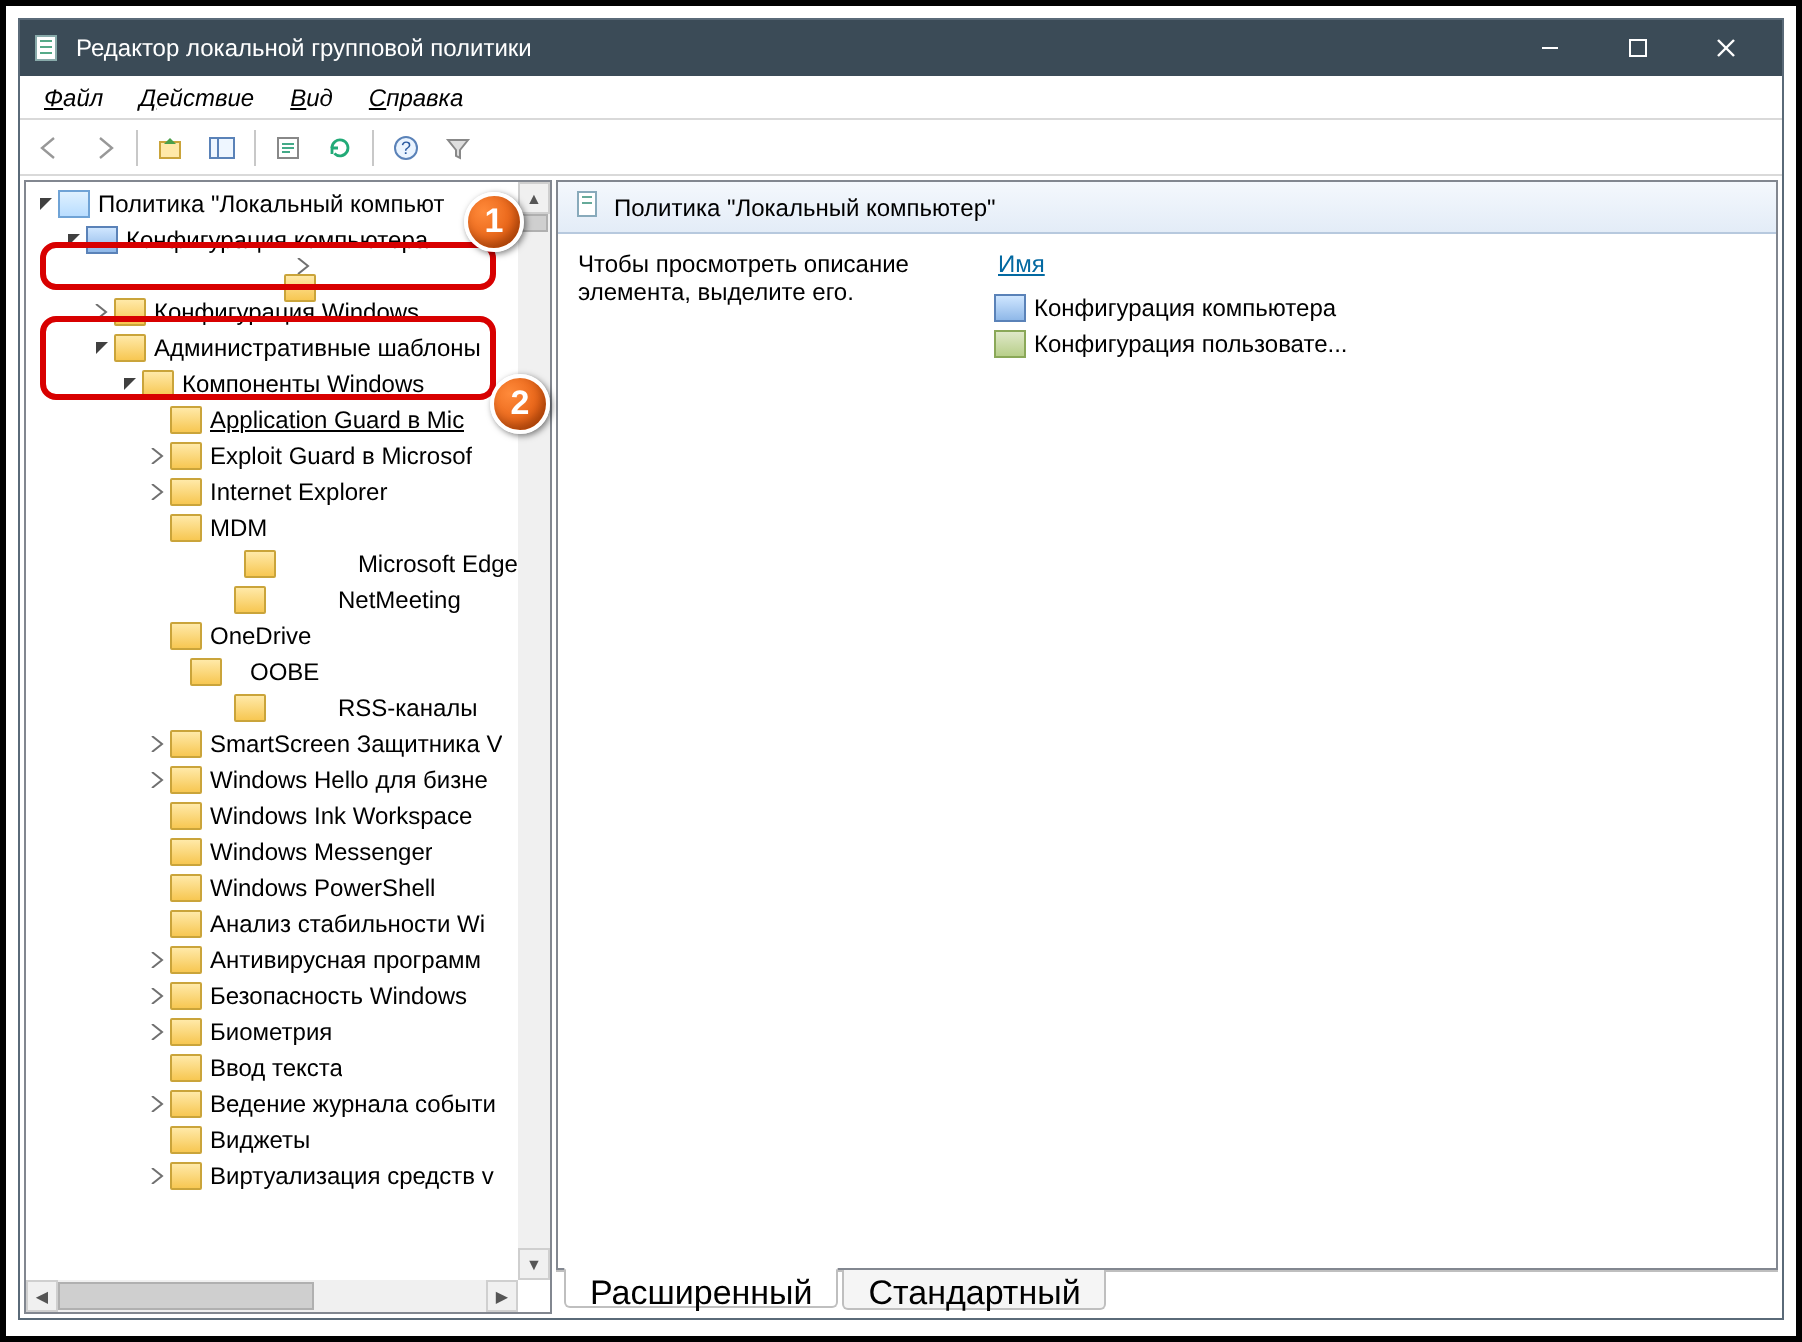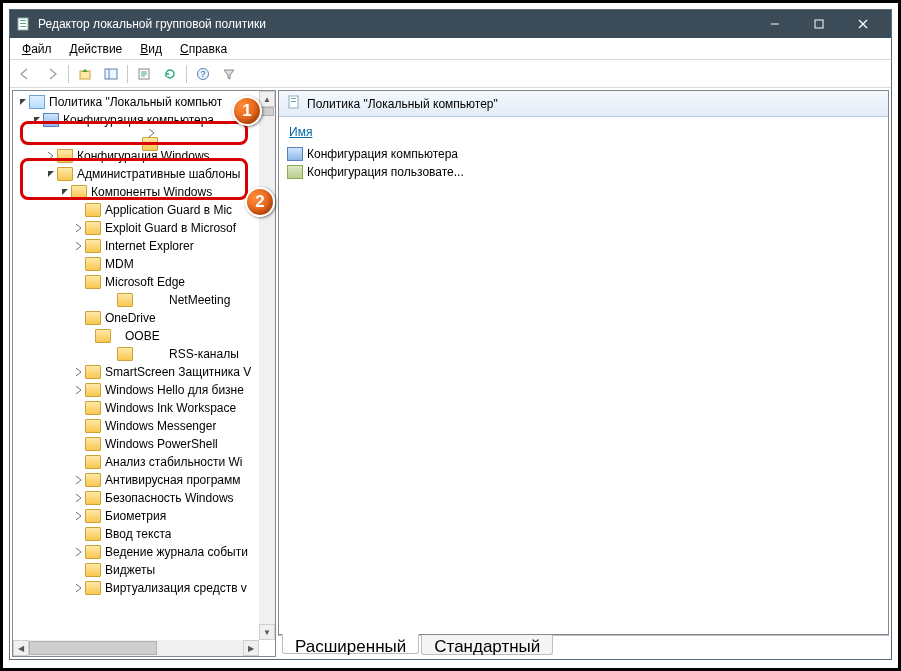--- a/index.html
+++ b/index.html
@@ -3,21 +3,21 @@
 <meta charset="utf-8">
 <style>
   * { box-sizing: border-box; margin: 0; padding: 0; font-family: "Segoe UI", Tahoma, sans-serif; }
   body { background: #fff; }
   .outer { width: 901px; height: 671px; border: 3px solid #000; position: relative; background: #fff; overflow: hidden; }
   .window { position: absolute; inset: 6px 6px 8px 6px; border: 1px solid #5a6a78; display: flex; flex-direction: column; background: #fff; }
   .titlebar { height: 28px; background: #3b4b57; color: #fff; display: flex; align-items: center; padding: 0 6px; font-size: 12px; }
   .titlebar .t-icon { width: 16px; height: 16px; margin-right: 6px; display: flex; align-items: center; justify-content: center; }
   .titlebar .spacer { flex: 1; }
   .win-btn { width: 44px; height: 28px; display: flex; align-items: center; justify-content: center; color: #fff; }
-  .menubar { height: 22px; border-bottom: 1px solid #d9d9d9; background: #fff; display: flex; align-items: center; padding: 0 4px; font-size: 12px; gap: 2px; }
+  .menubar { height: 22px; border-bottom: 1px solid #d9d9d9; background: #fff; display: flex; align-items: center; padding: 0 4px; font-size: 12px; gap: 2px; font-style: italic; }
   .menubar .menu-item { padding: 2px 8px; }
   .menubar .menu-item u { text-decoration: underline; }
   .toolbar { height: 28px; border-bottom: 1px solid #d9d9d9; background: #fff; display: flex; align-items: center; padding: 0 4px; gap: 2px; }
   .tb-btn { width: 24px; height: 22px; border: 1px solid transparent; display: flex; align-items: center; justify-content: center; }
   .tb-btn.disabled { opacity: .4; }
   .tb-sep { width: 1px; height: 18px; background: #c8c8c8; margin: 0 2px; }
   .content { flex: 1; display: flex; overflow: hidden; }
   .tree-pane { width: 264px; border: 1px solid #828790; margin: 2px 1px 2px 2px; background: #fff; position: relative; overflow: hidden; }
   .tree-body { position: absolute; inset: 0 16px 16px 0; overflow: hidden; font-size: 12px; color: #000; padding-top: 2px; }
   .tree-row { height: 18px; display: flex; align-items: center; white-space: nowrap; }
@@ -196,21 +196,21 @@
             </div>
             <div class="tree-row" style="padding-left: 46px;">
               <span class="exp">
                 <svg width="8" height="8">
                   <path d="M1 1 L7 1 L1 7 Z" fill="#404040"></path>
                 </svg>
               </span>
               <span class="folder"></span>
               <span class="t-label">Компоненты Windows</span>
             </div>
-            <div class="tree-row" style="padding-left: 60px;">
+            <div class="tree-row" style="padding-left: 60px; text-decoration: underline;">
               <span class="exp"></span>
               <span class="folder"></span>
               <span class="t-label">Application Guard в Mic</span>
             </div>
             <div class="tree-row" style="padding-left: 60px;">
               <span class="exp">
                 <svg width="8" height="8">
                   <path d="M1 0 L6 4 L1 8" fill="none" stroke="#707070" stroke-width="1"></path>
                 </svg>
               </span>
@@ -224,21 +224,21 @@
                 </svg>
               </span>
               <span class="folder"></span>
               <span class="t-label">Internet Explorer</span>
             </div>
             <div class="tree-row" style="padding-left: 60px;">
               <span class="exp"></span>
               <span class="folder"></span>
               <span class="t-label">MDM</span>
             </div>
-            <div class="tree-row" style="padding-left: 60px;">
+            <div class="tree-row" style="padding-left: 60px; justify-content: space-between;">
               <span class="exp"></span>
               <span class="folder"></span>
               <span class="t-label">Microsoft Edge</span>
             </div>
             <div class="tree-row" style="padding-left: 60px; gap: 32px;">
               <span class="exp"></span>
               <span class="folder"></span>
               <span class="t-label">NetMeeting</span>
             </div>
             <div class="tree-row" style="padding-left: 60px;">
@@ -372,20 +372,23 @@
             <span class="t-icon">
               <svg width="14" height="14">
                   <rect x="2" y="1" width="9" height="12" fill="#fff" stroke="#8ab"></rect>
                   <rect x="4" y="3" width="5" height="1" fill="#6a9"></rect>
                   <rect x="4" y="6" width="5" height="1" fill="#6a9"></rect>
                 </svg>
             </span>
             <span>Политика "Локальный компьютер"</span>
           </div>
           <div class="right-body">
+            <div class="desc-col">
+              <span>Чтобы просмотреть описание элемента, выделите его.</span>
+            </div>
             <div class="list-col">
               <div class="col-head">Имя</div>
               <div class="li-row">
                 <span class="li-icon ic-comp"></span>
                 <span>Конфигурация компьютера</span>
               </div>
               <div class="li-row">
                 <span class="li-icon ic-user"></span>
                 <span>Конфигурация пользовате...</span>
               </div>

